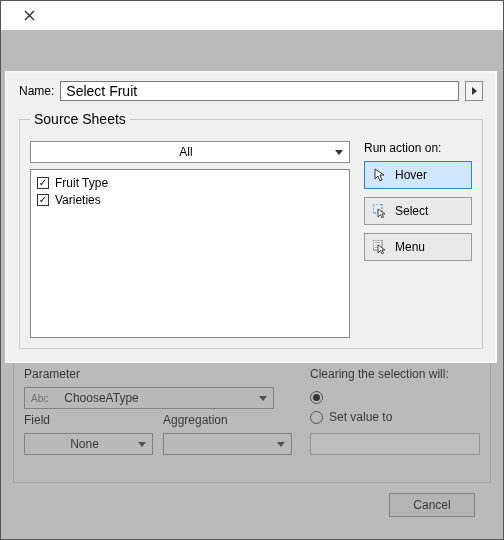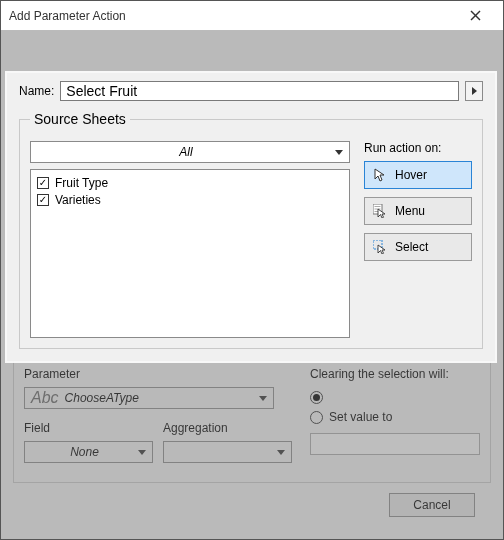--- a/index.html
+++ b/index.html
@@ -114,21 +114,20 @@
     gap: 6px;
   }
   .dropdown {
     height: 22px;
     border: 1px solid #8a8a8a;
     background: #fff;
     display: flex;
     align-items: center;
     padding: 0 6px 0 6px;
     justify-content: space-between;
-    font-style: italic;
   }
   .dropdown.sys {
     background: #efefef;
   }
   .dropdown .dd-text { flex:1; text-align:center; }
   .dropdown .dd-text.left { text-align:left; }
   .chev {
     width: 0; height: 0;
     border-left: 4px solid transparent;
     border-right: 4px solid transparent;
@@ -197,22 +196,22 @@
   }
   fieldset.target legend { padding: 0 4px; font-size: 12px; }
   .target-inner {
     display: flex;
     gap: 18px;
     height: 100%;
   }
   .target-left { flex: 1; }
   .target-right { width: 170px; }
   .sub-label { display:block; margin-bottom: 6px; margin-top:2px; }
-  .dd-abc { font-size:16px; color:#666; margin-right:6px; }
-  .field-row { display:flex; gap:10px; margin-top:10px;justify-content:flex-end; }
+  .dd-abc { font-size:10px; color:#666; margin-right:16px; }
+  .field-row { display:flex; gap:10px; margin-top:2px;justify-content:flex-end; }
   .field-col { flex:1; }
   .radio-row { display:flex; align-items:center; gap:6px; height:20px; }
   .radio {
     width:13px; height:13px; border-radius:50%;
     border:1px solid #333; display:flex;
     align-items:center; justify-content:center;
   }
   .radio .dot { width:7px; height:7px; border-radius:50%; background:#000; }
   .value-box {
     margin-top:6px;
@@ -238,21 +237,20 @@
     display:flex; align-items:center; justify-content:center;
   }
   .cursor-svg { display:block; }
 </style>
 </head>
 <body>
 
 <div class="dialog">
 
   <div class="titlebar">
-    <span class="title">Add Parameter Action</span>
     <div class="close">
       <svg width="11" height="11" viewBox="0 0 11 11">
         <line x1="1" y1="1" x2="10" y2="10" stroke="#333" stroke-width="1.4"></line>
         <line x1="10" y1="1" x2="1" y2="10" stroke="#333" stroke-width="1.4"></line>
       </svg>
     </div>
   </div>
 
   <div class="body">
 
@@ -341,43 +339,43 @@
           <div class="src-right">
             <span class="run-label">Run action on:</span>
 
             <div class="run-btn active">
               <span class="icon">
                 <svg class="cursor-svg" width="12" height="14" viewBox="0 0 12 14">
                     <path d="M1 1 L1 11 L4 8 L6 13 L8 12 L6 7 L10 7 Z" fill="#fff" stroke="#333" stroke-width="1"></path>
                   </svg>
               </span>
               <span>Hover</span>
+            </div>
+
+            <div class="run-btn">
+              <span class="icon">
+                <svg class="cursor-svg" width="14" height="14" viewBox="0 0 14 14">
+                  <rect x="0" y="0" width="9" height="9" fill="none" stroke="#2a84d6" stroke-width="1" stroke-dasharray="2,1"></rect>
+                  <path d="M5 5 L5 13 L7.5 10.5 L9 14 L10.5 13.3 L9 10 L12 10 Z" fill="#fff" stroke="#333" stroke-width="0.9"></path>
+                </svg>
+              </span>
+              <span>Select</span>
             </div>
 
             <div class="run-btn">
               <span class="icon">
                 <svg class="cursor-svg" width="14" height="14" viewBox="0 0 14 14">
                   <rect x="0" y="0" width="9" height="10" fill="#fff" stroke="#777" stroke-width="1"></rect>
                   <line x1="1.5" y1="2.5" x2="7.5" y2="2.5" stroke="#aaa"></line>
                   <line x1="1.5" y1="5" x2="7.5" y2="5" stroke="#aaa"></line>
                   <line x1="1.5" y1="7.5" x2="7.5" y2="7.5" stroke="#aaa"></line>
                   <path d="M5 5 L5 13 L7.5 10.5 L9 14 L10.5 13.3 L9 10 L12 10 Z" fill="#fff" stroke="#333" stroke-width="0.9"></path>
                 </svg>
               </span>
               <span>Menu</span>
             </div>
-
-            <div class="run-btn">
-              <span class="icon">
-                <svg class="cursor-svg" width="14" height="14" viewBox="0 0 14 14">
-                  <rect x="0" y="0" width="9" height="9" fill="none" stroke="#2a84d6" stroke-width="1" stroke-dasharray="2,1"></rect>
-                  <path d="M5 5 L5 13 L7.5 10.5 L9 14 L10.5 13.3 L9 10 L12 10 Z" fill="#fff" stroke="#333" stroke-width="0.9"></path>
-                </svg>
-              </span>
-              <span>Select</span>
-            </div>
           </div>
         </div>
       </fieldset>
     </div>
 
   </div>
 </div>
 
 </body></html>

